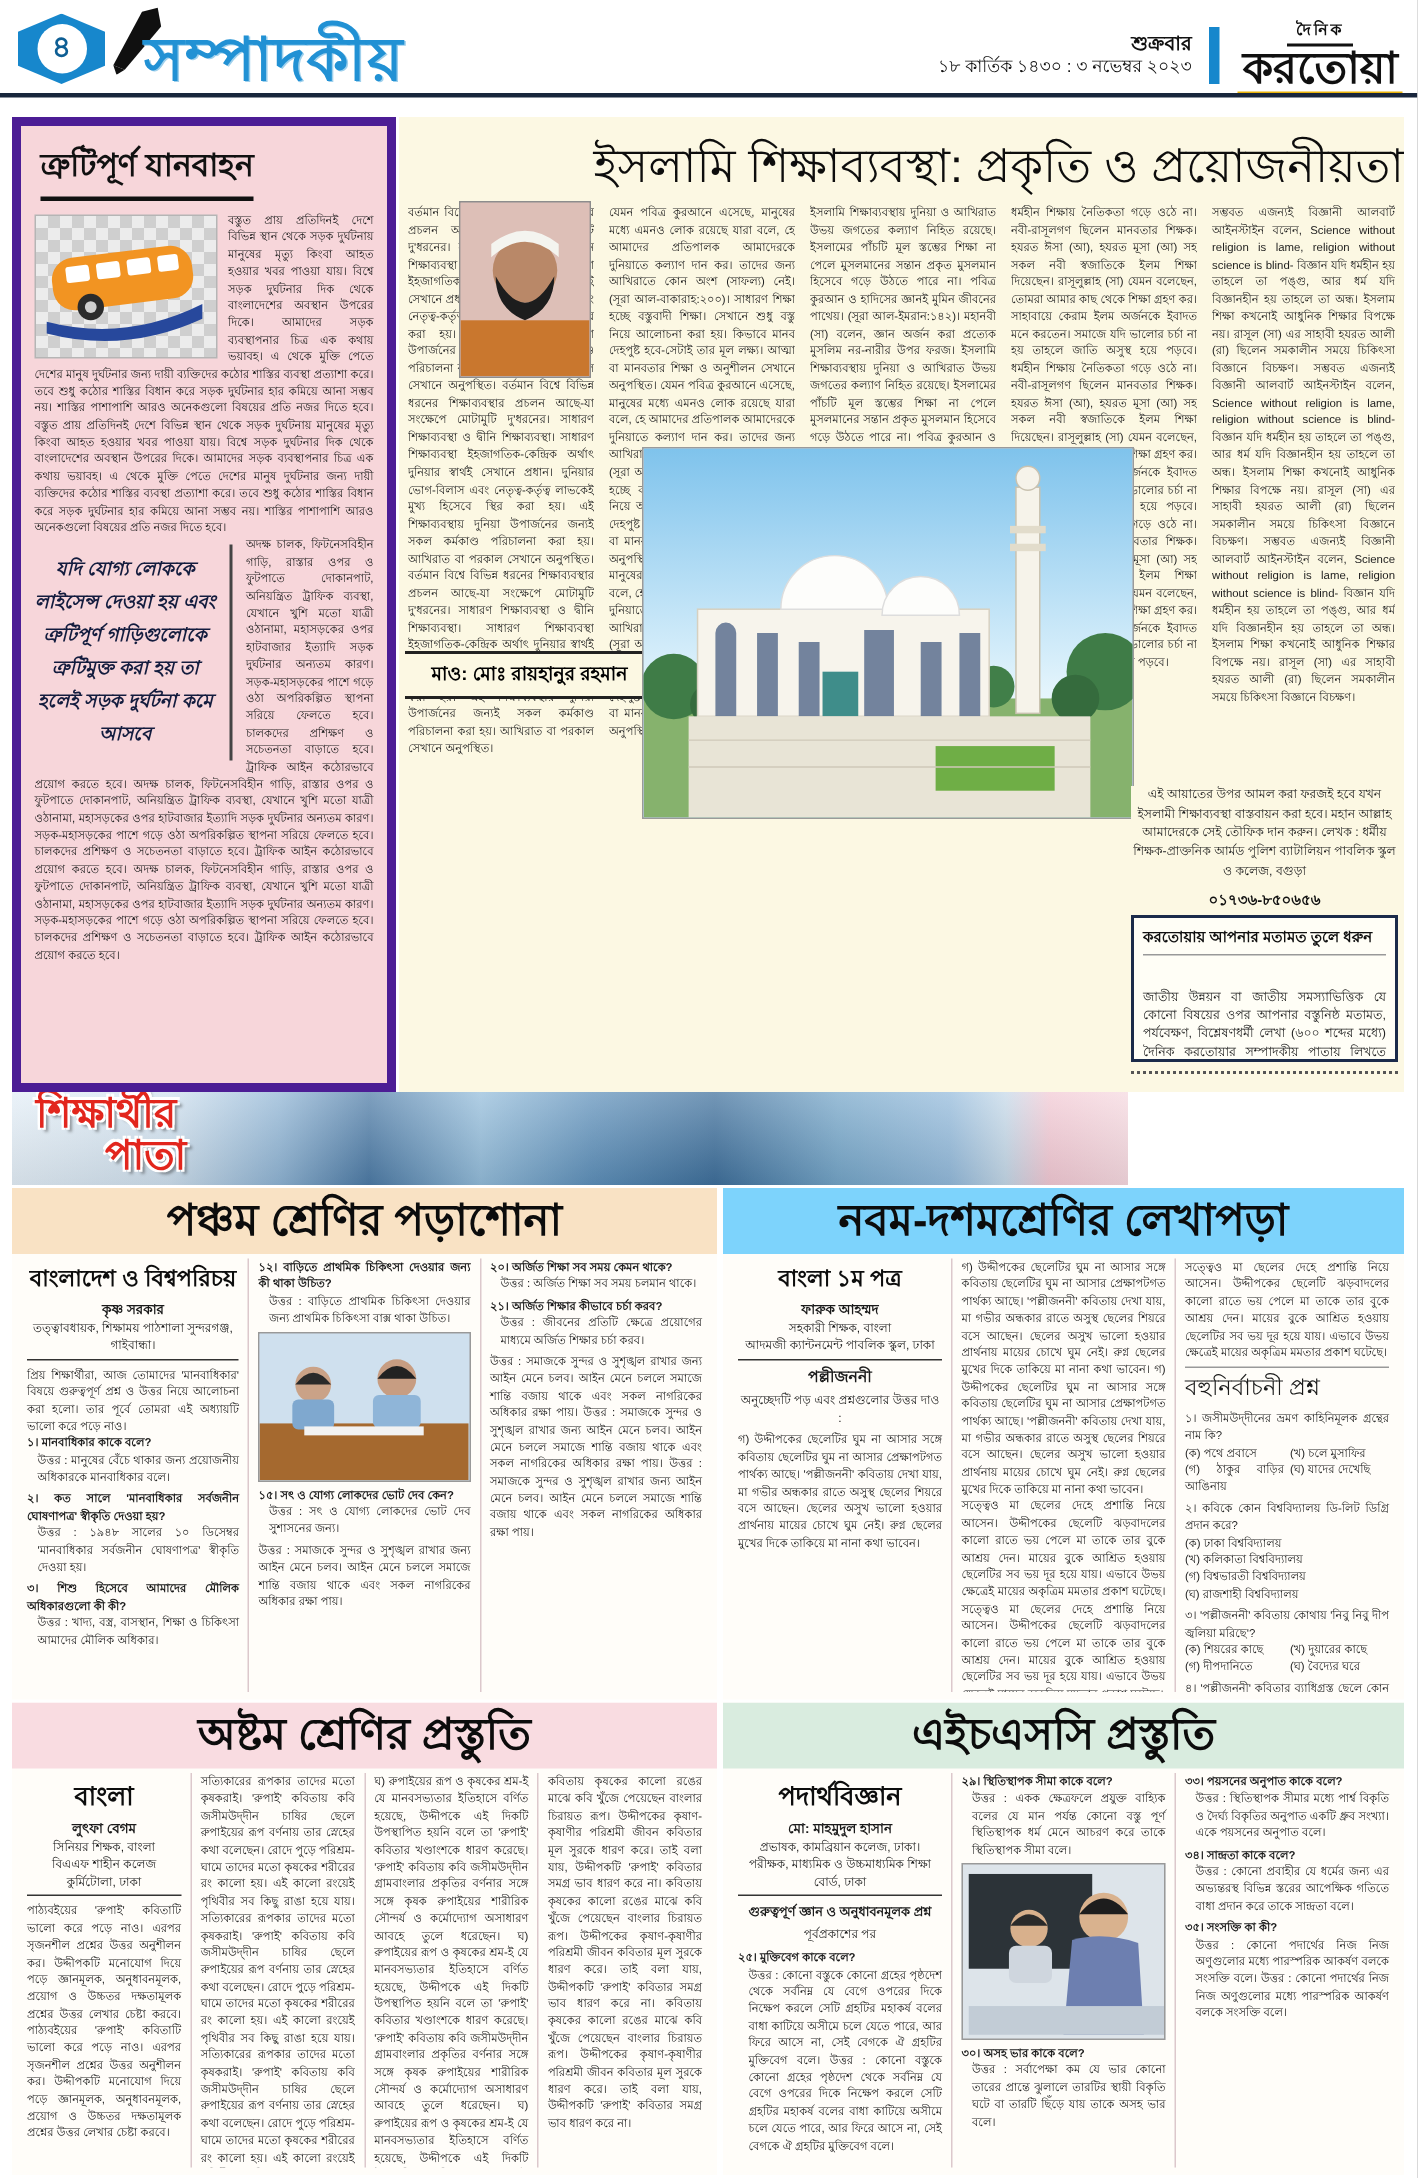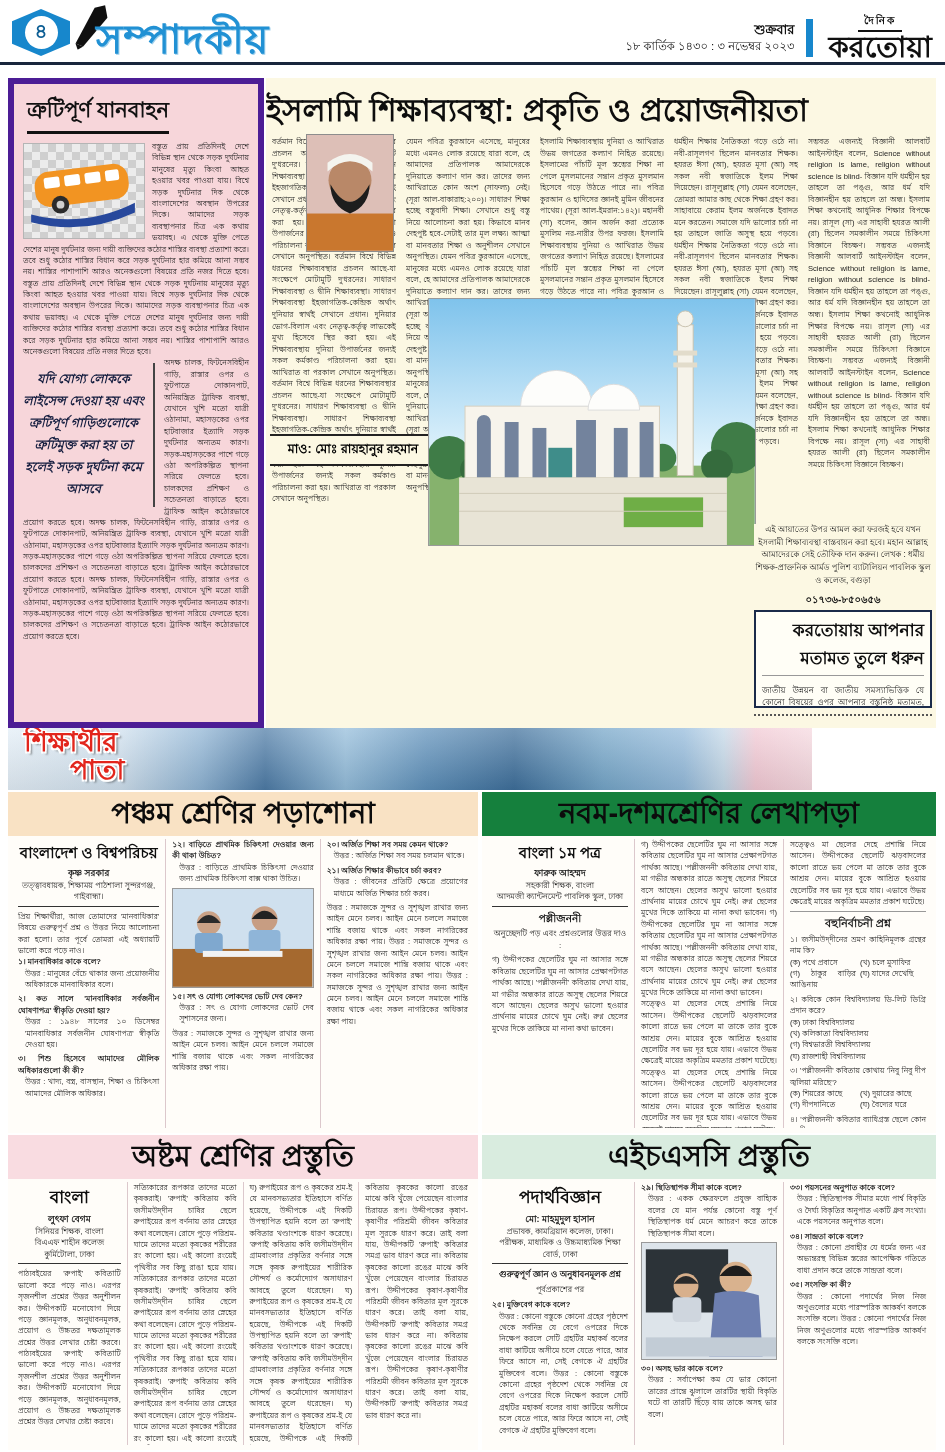--- a/index.html
+++ b/index.html
@@ -32,71 +32,71 @@
   .la-title{font-size:21px;font-weight:900;color:#111;border-bottom:3px solid #111;display:inline-block;
             padding-bottom:2px;margin:2px 0 7px 4px}
   .bus-fig{float:left;width:122px;height:96px;margin:2px 7px 4px 0;border:1px solid #b5b5b5;
            background:conic-gradient(#cfcfcf 25%,#ececec 0 50%,#cfcfcf 0 75%,#ececec 0);background-size:16px 16px}
   .la-body{font-size:7.6px;line-height:1.5;text-align:justify;color:#1b1b1b}
   .pull-quote{float:left;width:132px;font-size:12.5px;font-weight:700;font-style:italic;color:#131c3e;
               text-align:center;line-height:1.75;border-right:2px solid #444;padding:6px 9px 6px 0;margin:6px 9px 3px 0}
 
   
   .editorial{position:absolute;left:266px;top:78px;width:670px;height:650px;background:#fcf8e3;overflow:hidden}
-  .headline{position:absolute;top:8px;left:0;width:100%;text-align:left;font-size:31px;font-weight:700;color:#0d0d0d}
+  .headline{position:absolute;top:8px;left:0;width:100%;text-align:right;font-size:31px;font-weight:400;color:#0d0d0d}
   .tcol{position:absolute;top:58px;height:584px;width:124px;font-size:7.6px;line-height:1.52;text-align:justify;
         color:#1c1c1c;overflow:hidden}
   .c1{left:6px}.c2{left:140px}.c3{left:274px}.c4{left:408px}.c5{left:542px;width:122px}
   .author-photo{position:absolute;left:40px;top:56px;width:88px;height:118px;border:1px solid #8d8d8d;background:#dfc0b8}
   .author-banner{position:absolute;left:4px;top:356px;width:166px;background:#fcf8e3;border-top:2px solid #222;
                  border-bottom:2px solid #222;font-weight:900;font-size:12.5px;text-align:center;padding:4px 0}
   .mosque{position:absolute;left:162px;top:220px;width:328px;height:248px;border:1px solid #9a9a9a;background:#bfe0f2}
   .closing{position:absolute;left:488px;top:446px;width:178px;background:#fcf8e3;font-size:8.2px;line-height:1.55;
            text-align:center;color:#1c1c1c}
   .phone{position:absolute;left:488px;top:514px;width:178px;background:#fcf8e3;text-align:center;
          font-weight:800;font-size:10px;color:#101010}
   .opinion-box{position:absolute;left:488px;top:532px;width:178px;height:98px;background:#fffef6;
                border:2px solid #1b2b4a;padding:5px 6px;overflow:hidden}
-  .ot{font-size:17px;font-weight:900;text-align:right;color:#101010;border-bottom:1px solid #999;padding-bottom:2px;margin-bottom:8px}
+  .ot{font-size:10px;font-weight:900;text-align:left;color:#101010;border-bottom:1px solid #999;padding-bottom:2px;margin-bottom:21px}
   .ob{font-size:8.4px;line-height:1.45;text-align:justify;color:#222}
   .dots{position:absolute;left:488px;top:636px;width:178px;border-top:2px dotted #555}
 
   
-  .banner{position:absolute;left:8px;top:728px;width:804px;height:62px;overflow:hidden;
+  .banner{position:absolute;left:8px;top:728px;width:744px;height:62px;overflow:hidden;
           background:linear-gradient(90deg,#e3eef7 0%,#cfe0ee 14%,#8fb4d4 24%,#4d7ba6 32%,#93bcda 42%,#5e90ba 52%,#3e6f9b 63%,#74a5c8 74%,#93badb 84%,#c4d8e8 89%,#f2c9d4 93%,#f6d9e0 100%)}
   .banner-shade{position:absolute;inset:0;background:linear-gradient(180deg,rgba(255,255,255,.28),rgba(0,0,0,.08))}
   .banner-title{position:absolute;left:16px;top:1px;line-height:1.02;font-weight:900;color:#e2261d;font-size:27px;
      text-shadow:-1.5px -1.5px 0 #fff,1.5px -1.5px 0 #fff,-1.5px 1.5px 0 #fff,1.5px 1.5px 0 #fff,3px 3px 2px rgba(40,40,40,.45)}
   .banner-title .l2{display:block;padding-left:46px}
 
   
   .panel{position:absolute;background:#fffdf9;overflow:hidden}
   .p-c5{left:8px;top:792px;width:470px;height:341px}
   .p-c9{left:482px;top:792px;width:454px;height:341px}
   .p-c8{left:8px;top:1135px;width:470px;height:315px}
   .p-hsc{left:482px;top:1135px;width:454px;height:315px}
   .panel-header{height:44px;display:flex;align-items:center;justify-content:center;
                 font-size:29px;font-weight:900;color:#0c0c0c}
-  .h-c5{background:#f9e2c4}.h-c9{background:#15803d}.h-c8{background:#f9dce1}.h-hsc{background:#d9ecdf}
+  .h-c5{background:#f9e2c4}.h-c9{background:#7dd3fc}.h-c8{background:#f9dce1}.h-hsc{background:#d9ecdf}
   .p-body{display:flex;height:calc(100% - 46px);padding:3px 4px;overflow:hidden}
   .col{flex:1;padding:0 6px;font-size:7.6px;line-height:1.5;text-align:justify;color:#1b1b1b;overflow:hidden}
   .col + .col{border-left:1px solid #dcc8cc}
   .subject{font-size:15px;font-weight:900;text-align:center;margin:3px 0 2px;color:#0d0d0d}
   .subject.big{font-size:17px}
   .byline{font-size:8px;text-align:center;line-height:1.45;border-bottom:1.5px solid #333;padding-bottom:3px;margin-bottom:4px}
   .byline b{font-size:9px}
   .note{font-size:8.6px;font-weight:800;text-align:center;margin:3px 0}
   .note.light{font-weight:400;font-size:8px}
   .qa{margin-bottom:3px}
   .qa .q{font-weight:700;display:block}
   .qa .a{display:block;padding-left:7px}
   .poem-title{font-size:10.5px;font-weight:800;text-align:center;margin:3px 0 2px}
   .poem-inst{font-size:8px;text-align:center;margin-bottom:2px}
   .poem{font-size:8px;text-align:center;line-height:1.7;margin-bottom:3px}
-  .mcq-h{font-size:11px;font-weight:700;text-align:center;margin:4px 0 2px;border-top:1px solid #999;padding-top:3px}
+  .mcq-h{font-size:15px;font-weight:400;text-align:left;margin:4px 0 2px;border-top:1px solid #999;padding-top:3px}
   .mcq{margin-bottom:3px}
   .mcq .q{font-weight:400}
   .opts{display:grid;grid-template-columns:1fr 1fr;column-gap:4px}
   .fig-box{width:100%;height:100px;border:1px solid #999;margin:3px 0;background:#cfe0ee}
   .sketch-box{width:100%;height:118px;border:1px solid #999;margin:3px 0;background:#dde4ea}
 </style>
 </head>
 <body>
 
 <div class="page">

